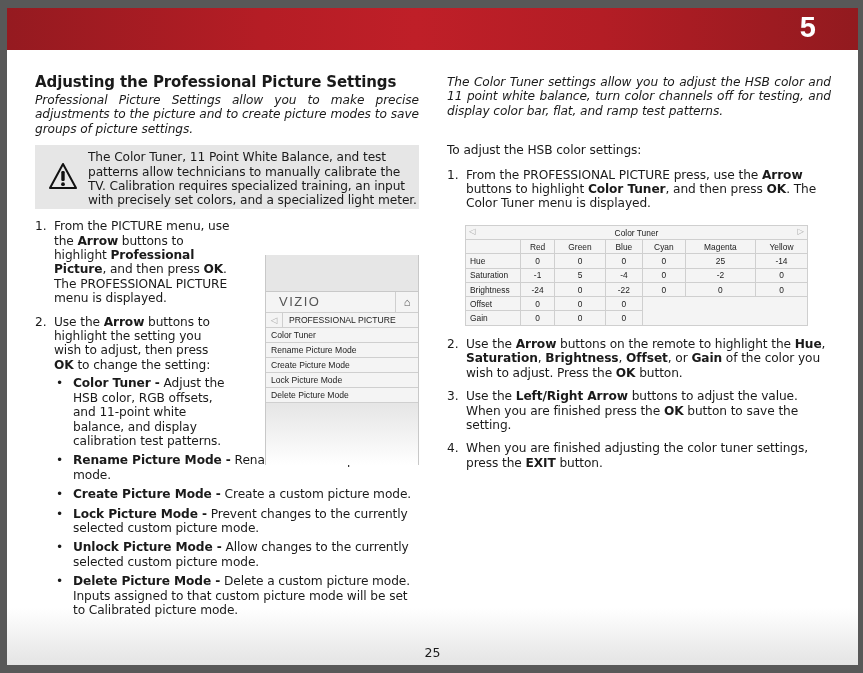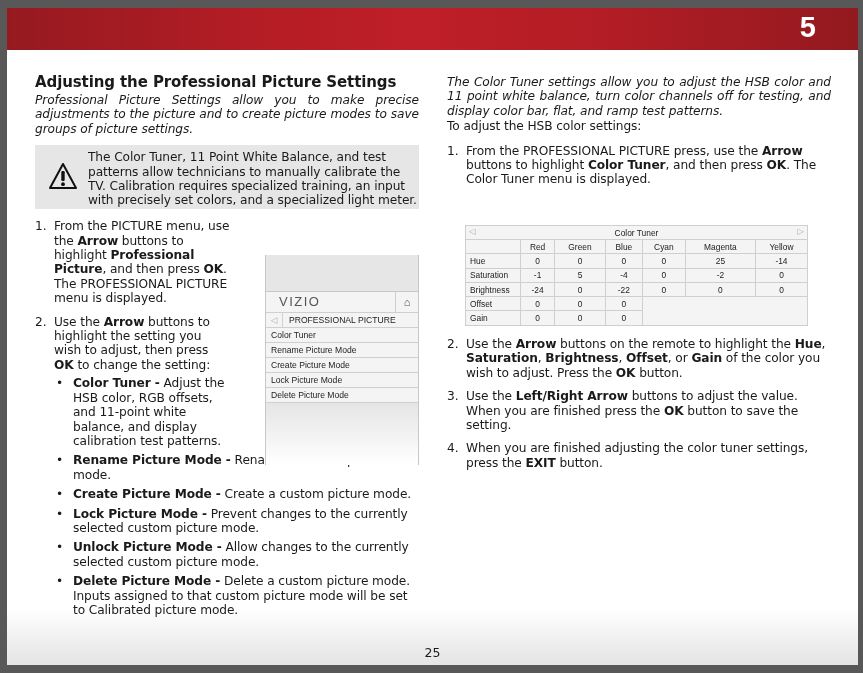--- a/index.html
+++ b/index.html
@@ -122,21 +122,21 @@
     </div>
     <div class="vm-row">Color Tuner</div>
     <div class="vm-row">Rename Picture Mode</div>
     <div class="vm-row">Create Picture Mode</div>
     <div class="vm-row">Lock Picture Mode</div>
     <div class="vm-row">Delete Picture Mode</div>
   </div>
 
   <div class="col col-right">
     <p class="justify">The Color Tuner settings allow you to adjust the HSB color and 11 point white balance, turn color channels off for testing, and display color bar, flat, and ramp test patterns.</p>
-    <p style="margin-top:1px;">To adjust the HSB color settings:</p>
+    <p style="margin-top:25px;">To adjust the HSB color settings:</p>
     <ol class="steps" style="margin-top:10px;">
       <li style="margin-bottom:0;">
         <span class="num">1.</span>
         <span>From the PROFESSIONAL PICTURE press, use the </span><b>Arrow</b><span> buttons to highlight </span><b>Color Tuner</b><span>, and then press </span><b>OK</b><span>. The Color Tuner menu is displayed.</span>
       </li>
     </ol>
     <ol class="steps" style="position:absolute; top:262px; margin:0; width:384px;">
       <li>
         <span class="num">2.</span>
         <span>Use the </span><b>Arrow</b><span> buttons on the remote to highlight the </span><b>Hue</b><span>, </span><b>Saturation</b><span>, </span><b>Brightness</b><span>, </span><b>Offset</b><span>, or </span><b>Gain</b><span> of the color you wish to adjust. Press the </span><b>OK</b><span>  button.</span>

